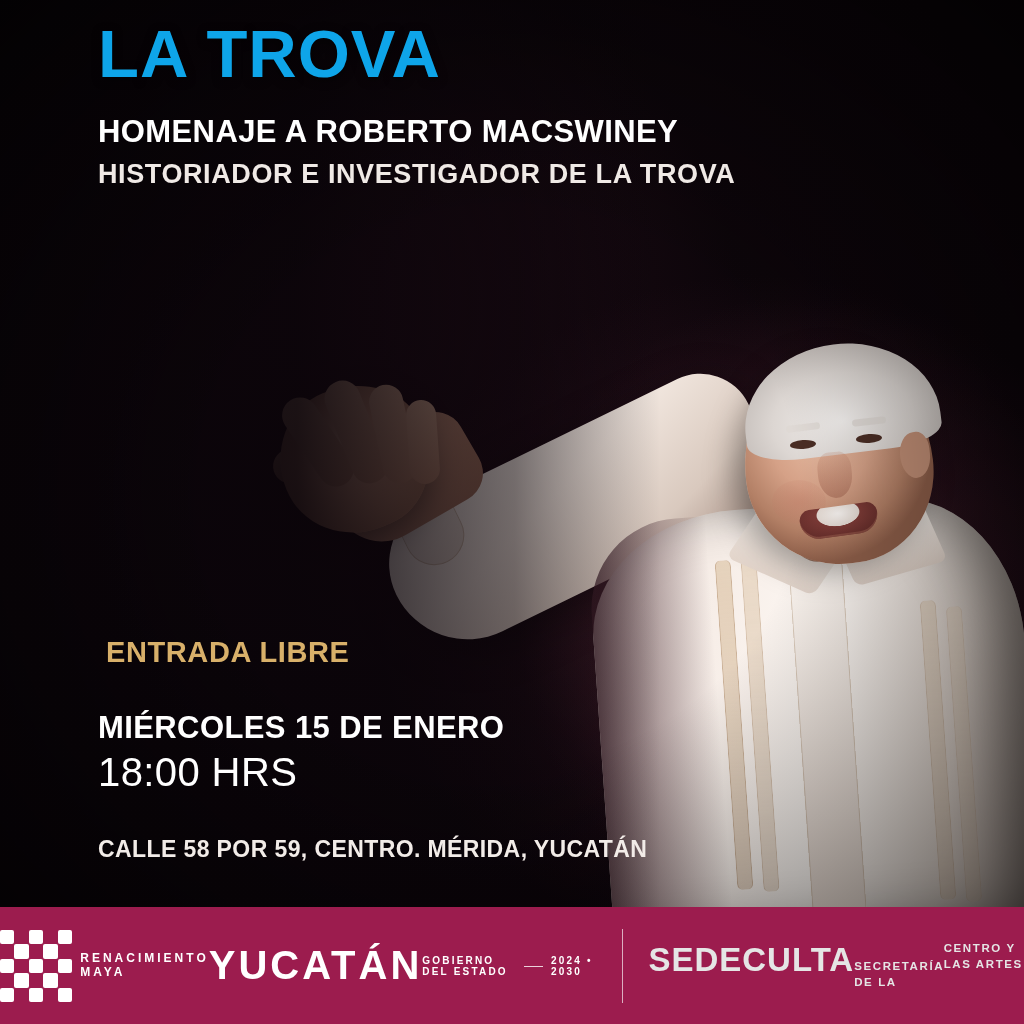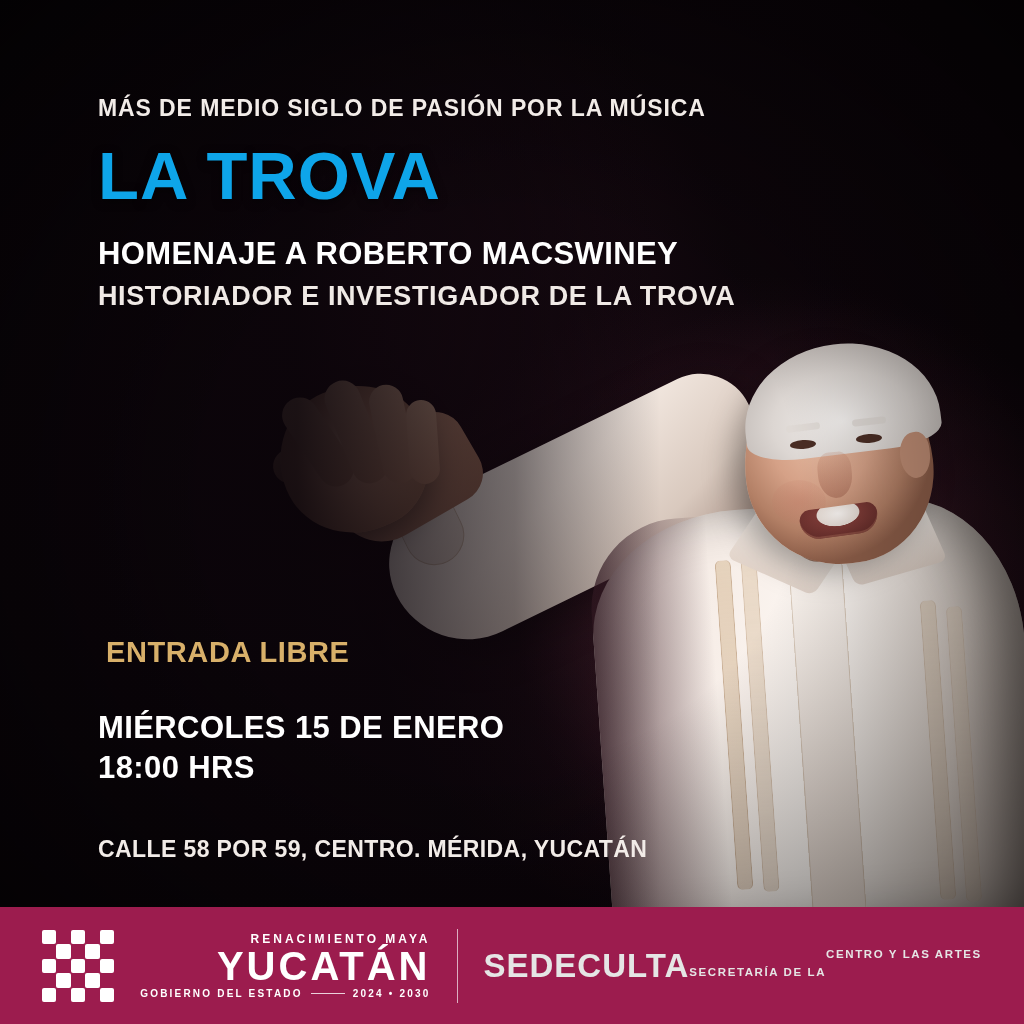--- a/index.html
+++ b/index.html
@@ -246,21 +246,21 @@
     position:absolute; left:106px; top:636px;
     font-size:29px; font-weight:800; letter-spacing:0.6px;
     color:#d8b06a;
   }
   .date {
     position:absolute; left:98px; top:710px;
     font-size:31px; font-weight:800; letter-spacing:0.4px; color:#ffffff;text-align:right;
   }
   .time {
     position:absolute; left:98px; top:750px;
-    font-size:31px; font-weight:700; letter-spacing:0.4px; color:#ffffff;
+    font-size:40px; font-weight:400; letter-spacing:0.4px; color:#ffffff;
   }
   .venue {
     position:absolute; left:98px; top:804px;
     font-size:26px; font-weight:800; letter-spacing:0.4px; color:#ffffff;
   }
   .address {
     position:absolute; left:98px; top:836px;
     font-size:23px; font-weight:600; letter-spacing:0.4px; color:#f2ece8;
   }
 
@@ -271,21 +271,21 @@
     background:#9c1c4e;
     display:flex; align-items:center; justify-content:center;
   }
   .footer-inner { display:flex; align-items:center; gap:26px; }
 
   .maya-glyph { width:72px; height:72px; position:relative; }
   .maya-glyph .sq {
     position:absolute; background:#ffffff; border-radius:2px;
   }
 
-  .yuc { display:flex; flex-direction:column; align-items:flex-end; color:#fff; }
+  .yuc { display:flex; flex-direction:row; align-items:center; color:#fff; }
   .yuc .ren {
     font-size:12px; letter-spacing:3px; font-weight:700;
   }
   .yuc .big {
     font-size:40px; font-weight:800; letter-spacing:3px; line-height:1.02;
   }
   .yuc .gob {
     font-size:10px; letter-spacing:2.2px; font-weight:700; margin-top:2px;
     display:flex; align-items:center; gap:8px;
   }
@@ -335,21 +335,20 @@
     <div class="eye-l"></div>
     <div class="eye-r"></div>
     <div class="nose"></div>
     <div class="mouth"></div>
   </div>
 
   <div class="left-veil"></div>
   <div class="vignette"></div>
 
   <div class="text-block">
-    <div class="kicker">MÁS DE MEDIO SIGLO DE PASIÓN POR LA MÚSICA</div>
     <div class="title">
       <span>LA TROVA</span>
     </div>
     <div class="homage">HOMENAJE A ROBERTO MACSWINEY</div>
     <div class="subhomage">HISTORIADOR E INVESTIGADOR DE LA TROVA</div>
   </div>
 
   <div class="free-entry">ENTRADA LIBRE</div>
   <div class="date">MIÉRCOLES 15  DE  ENERO</div>
   <div class="time">18:00 HRS</div>

